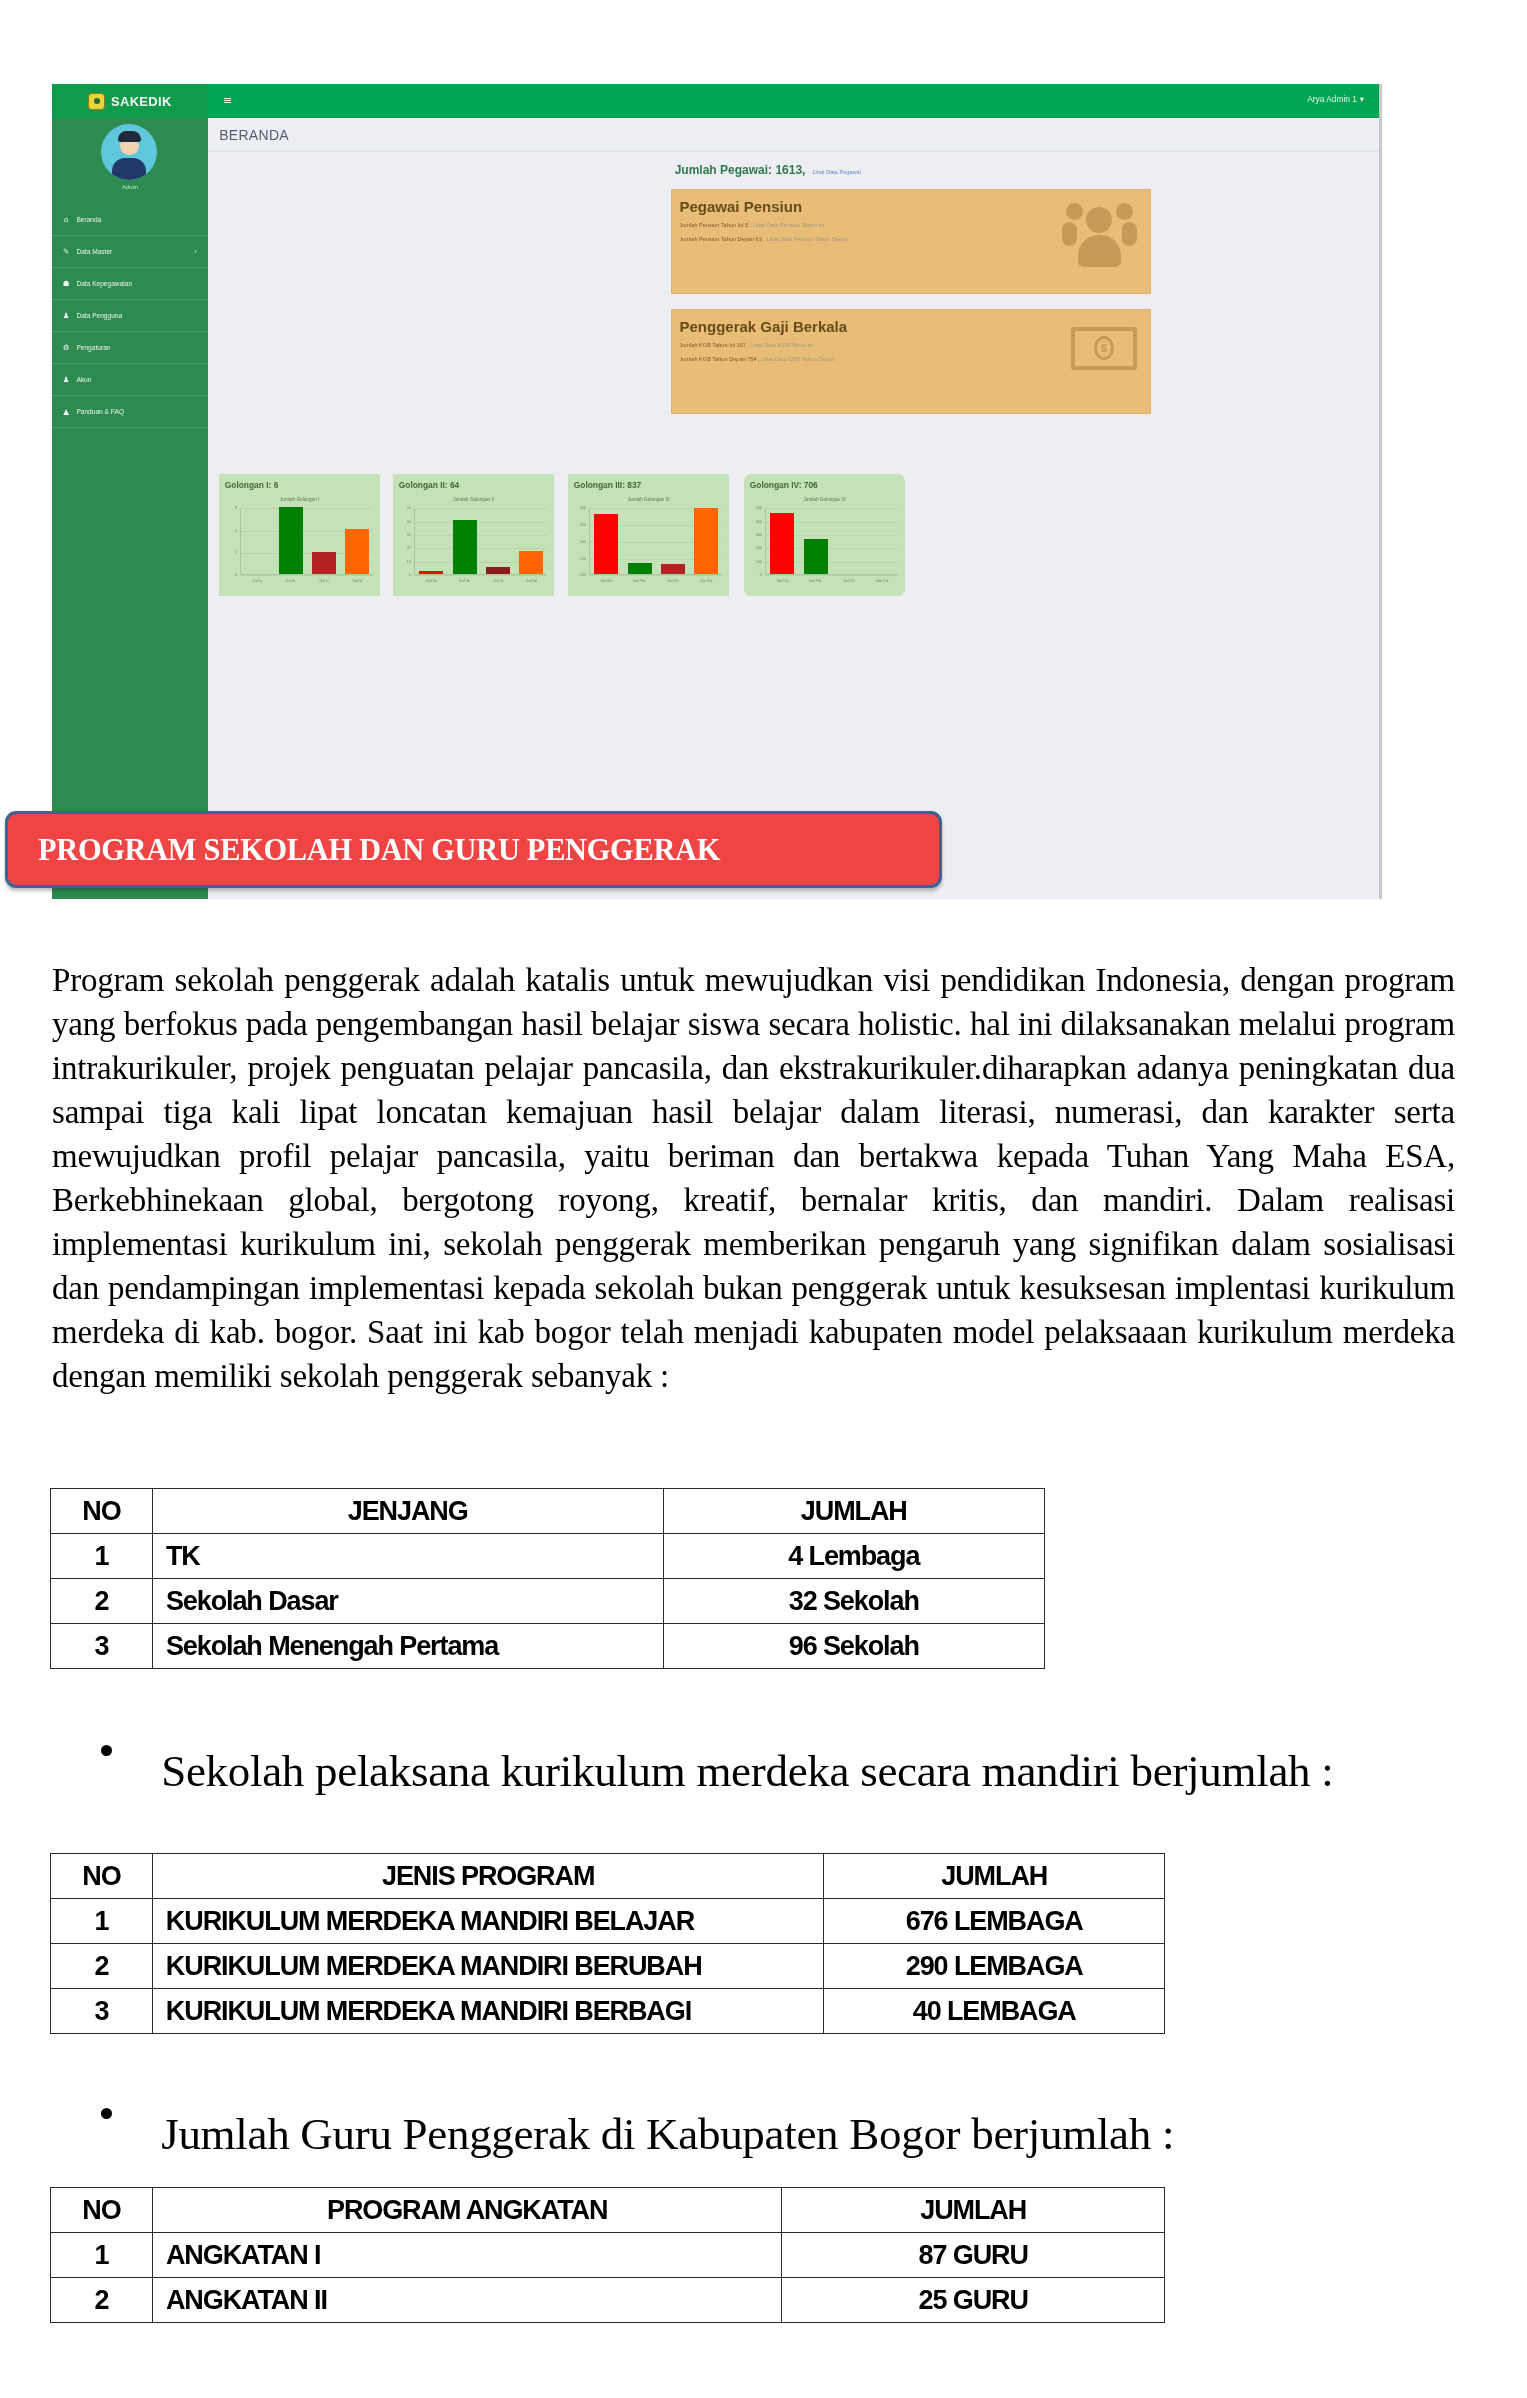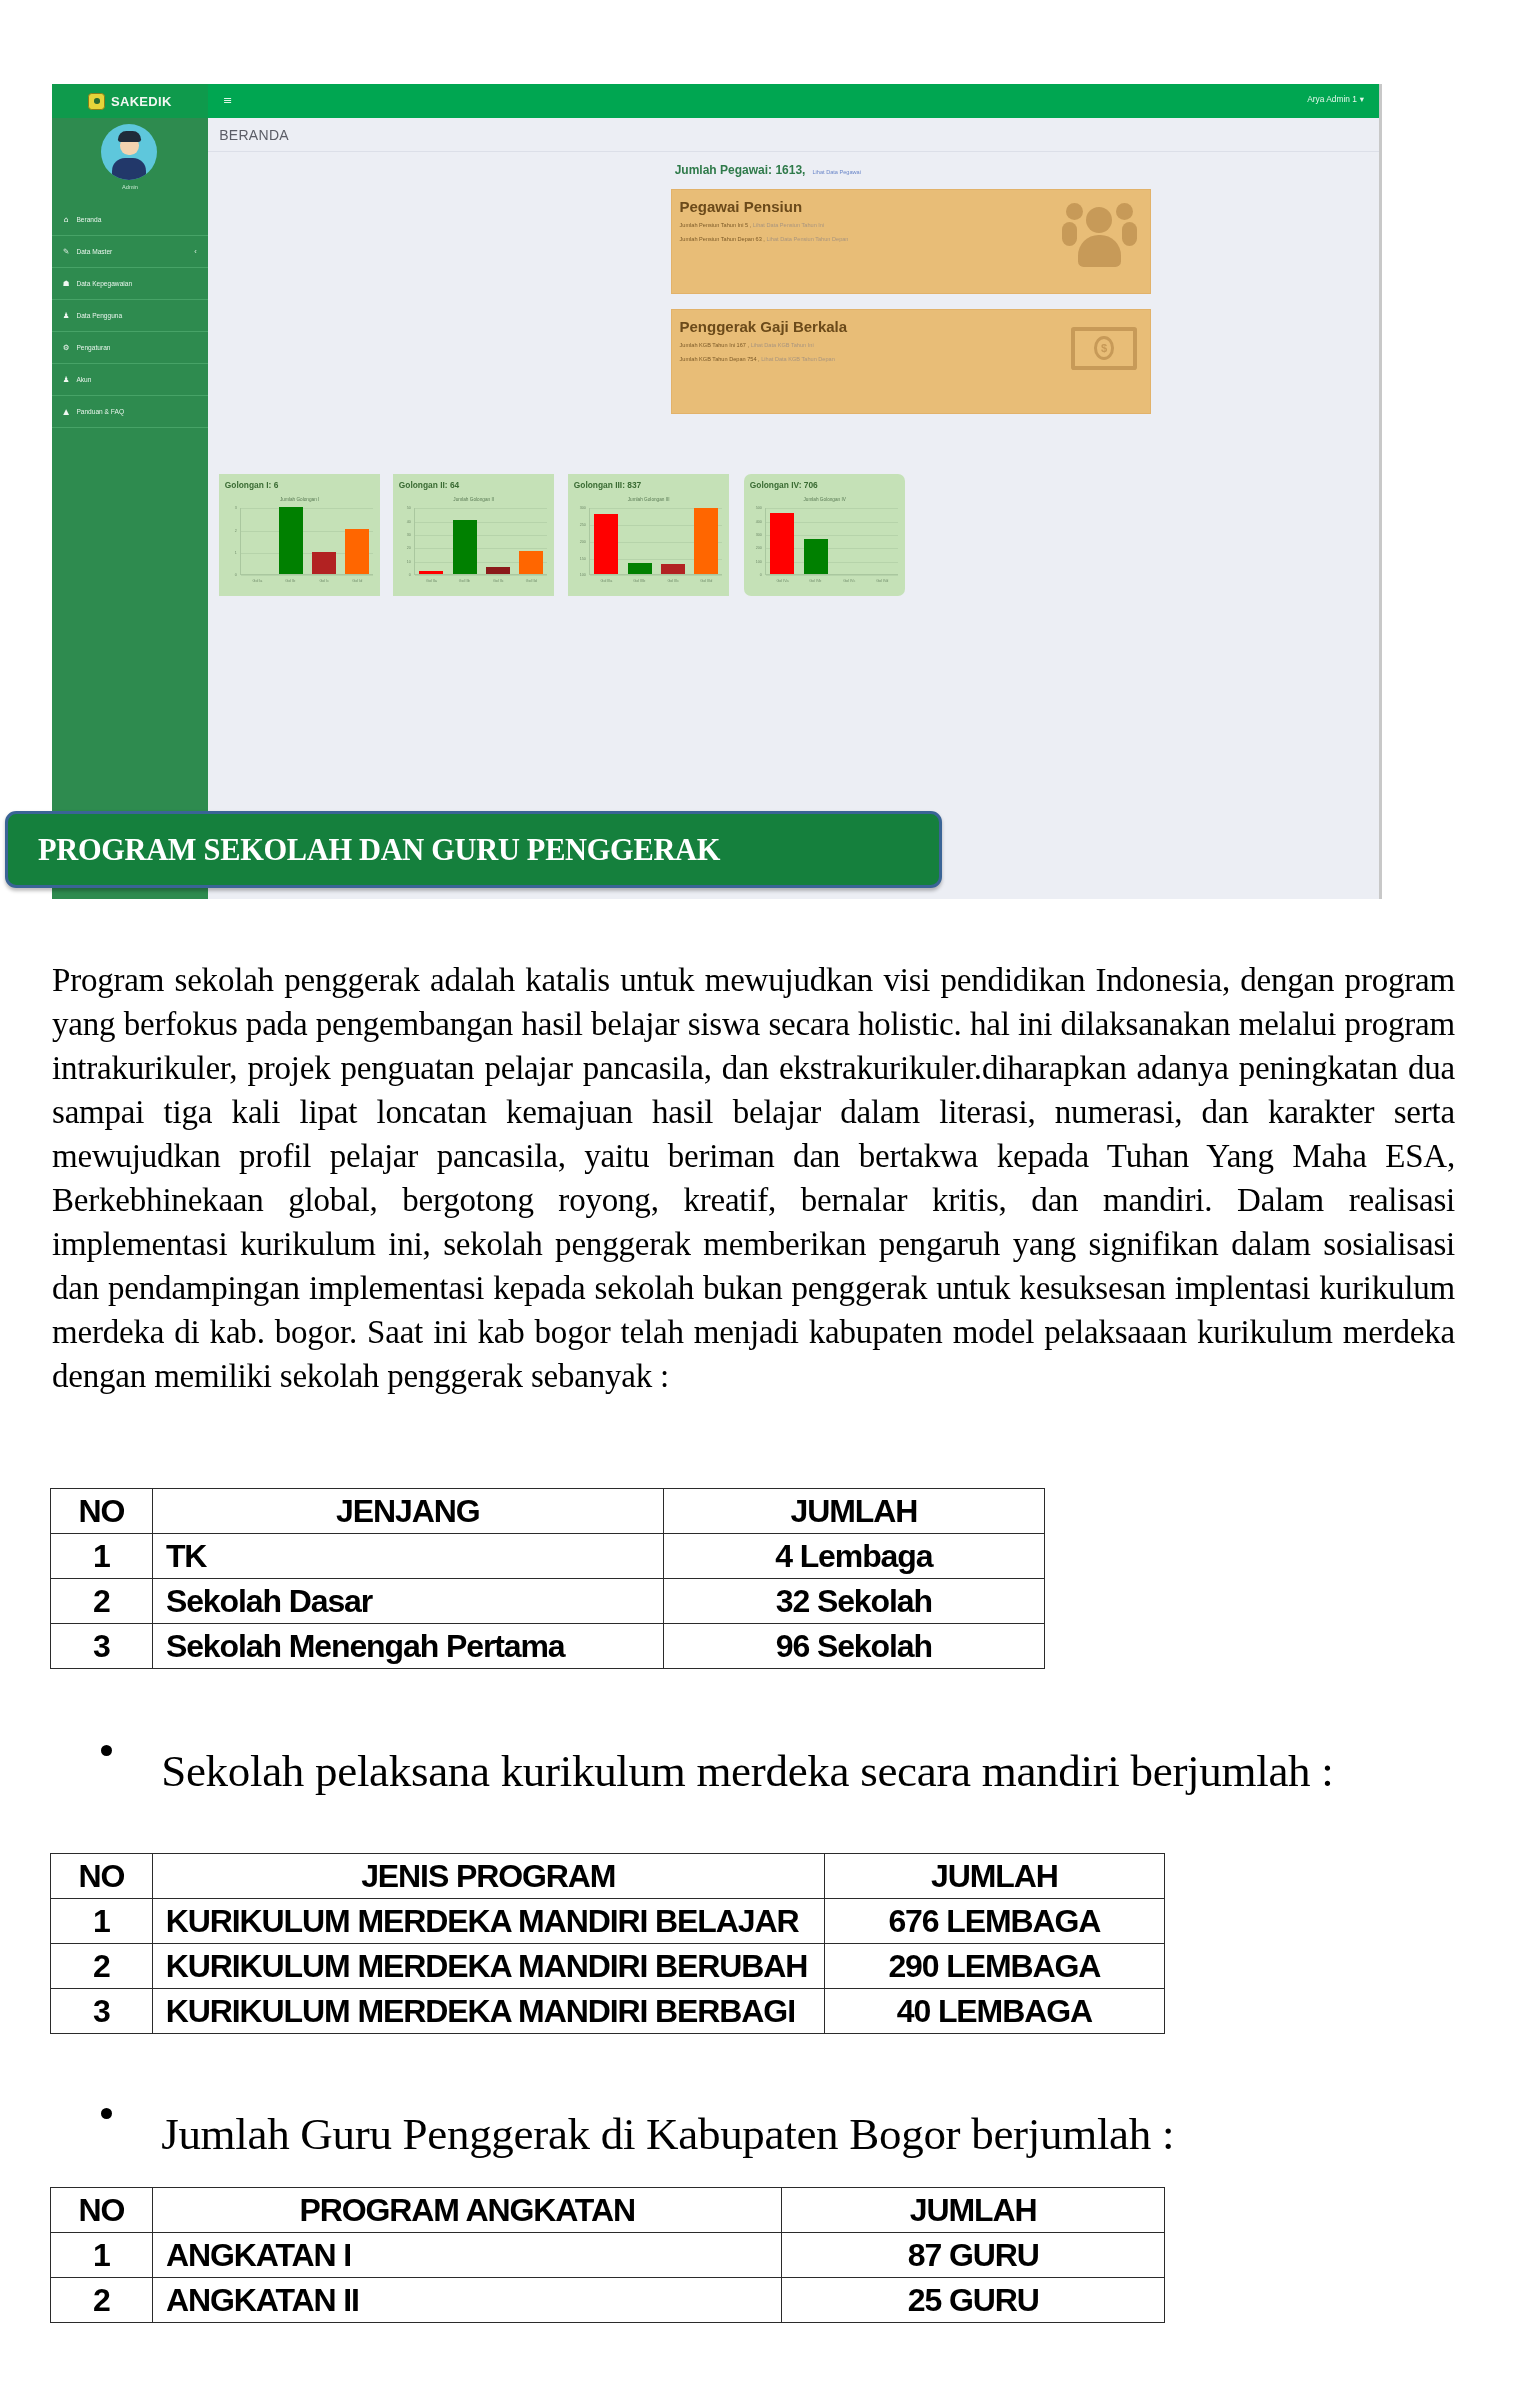--- a/index.html
+++ b/index.html
@@ -51,26 +51,26 @@
   .gol-card { position: absolute; top: 0; width: 161px; height: 122px; background: #c5e1b7; padding: 5.6px; }
   .gol-card .gt { font-family: "Liberation Sans", sans-serif; font-weight: bold; font-size: 8.4px; color: #3a6b33; }
   .gol-card .st { position: absolute; left: 0; right: 0; top: 22.5px; text-align: center; font-family: "Liberation Sans", sans-serif; font-size: 4.7px; color: #5a7a55; }
   .plot { position: absolute; left: 20.6px; top: 34px; width: 133px; height: 67px; border-left: 0.9px solid #aac79f; border-bottom: 0.9px solid #aac79f; }
   .grid { position: absolute; left: 0; right: 0; height: 0.9px; background: #b6d3aa; }
   .ytick { position: absolute; left: -17px; width: 13px; text-align: right; font-family: "Liberation Sans", sans-serif; font-size: 3.7px; color: #6f8a69; transform: translateY(-1.9px); }
   .bar { position: absolute; bottom: 0; width: 24px; }
   .xlab { position: absolute; bottom: -9.4px; width: 33px; text-align: center; font-family: "Liberation Sans", sans-serif; font-size: 3.7px; color: #6f8a69; }
 
   
-  .heading-box { position: absolute; left: 4.7px; top: 811px; width: 937px; height: 77px; background: #15803d; border: 3.7px solid #3a6496; border-radius: 11.2px; box-shadow: 0 2.8px 3.7px rgba(0,0,0,0.25); display: flex; align-items: center; padding-left: 30px; }
+  .heading-box { position: absolute; left: 4.7px; top: 811px; width: 937px; height: 77px; background: #ef4444; border: 3.7px solid #3a6496; border-radius: 11.2px; box-shadow: 0 2.8px 3.7px rgba(0,0,0,0.25); display: flex; align-items: center; padding-left: 30px; }
   .heading-box span { font-family: "Liberation Serif", serif; font-weight: bold; font-size: 31px; color: #ffffff; letter-spacing: -0.3px; transform: scaleX(0.98); transform-origin: left; }
 
   .para { position: absolute; left: 52px; top: 958px; width: 1403px; font-family: "Liberation Serif", serif; font-size: 33px; line-height: 44px; text-align: justify; color: #000; letter-spacing: -0.2px; }
 
-  table.doc { position: absolute; border-collapse: collapse; font-family: "Liberation Sans", sans-serif; font-weight: bold; font-size: 32px; letter-spacing: -1.1px; }
+  table.doc { position: absolute; border-collapse: collapse; font-family: "Liberation Sans", sans-serif; font-weight: bold; font-size: 27px; letter-spacing: -1.1px; }
   table.doc td { border: 1.9px solid #2b2b2b; height: 45px; padding: 0 13px; white-space: nowrap; }
   table.doc td.c { text-align: center; }
   table.doc tr.head td { text-align: center; }
 
   .bullet { position: absolute; left: 101px; font-family: "Liberation Serif", serif; font-size: 45px; letter-spacing: -0.3px; display: flex; align-items: flex-start; }
   .bullet .dot { width: 11.2px; height: 11.2px; border-radius: 50%; background: #000; margin-right: 49px; }
 </style>
 </head>
 <body>
 

